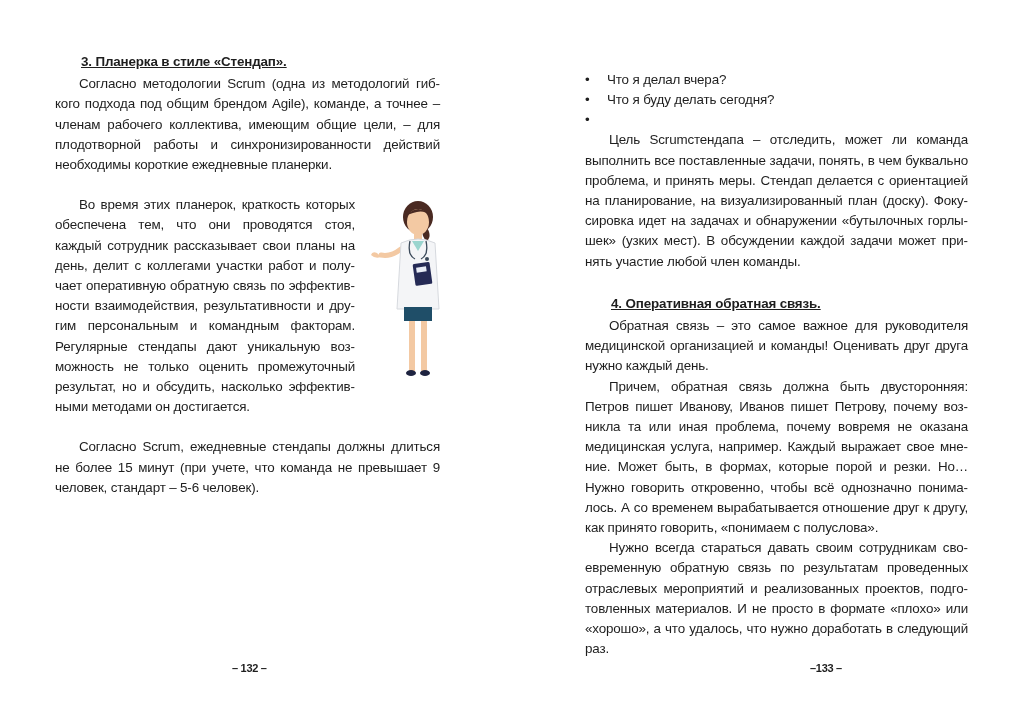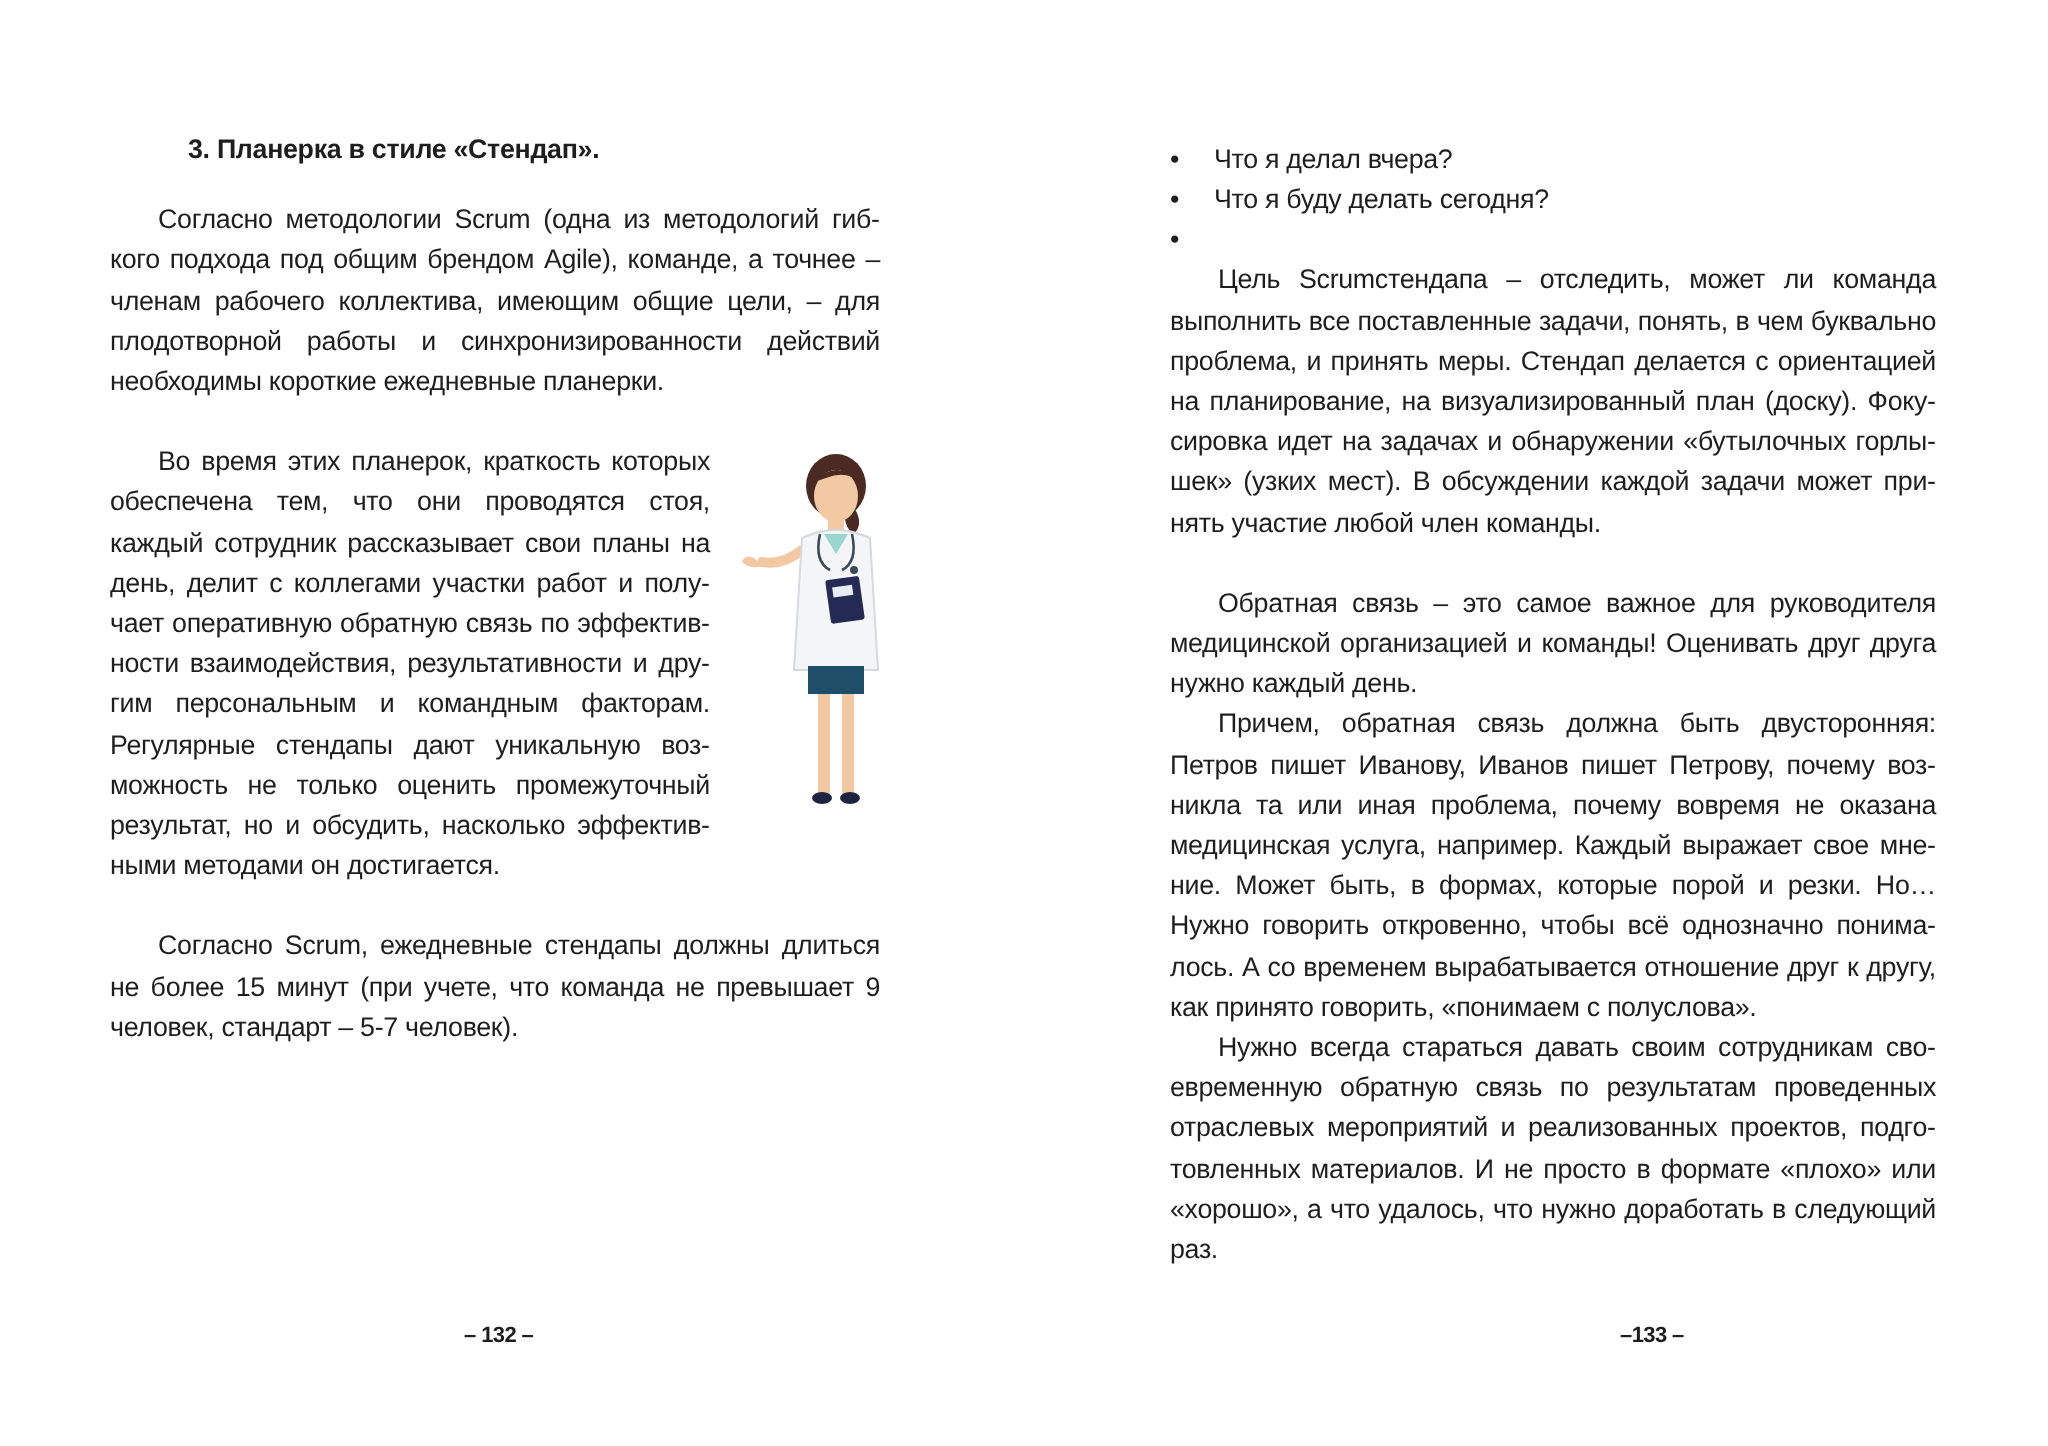--- a/index.html
+++ b/index.html
@@ -7,21 +7,21 @@
     width: 1024px; height: 723px; background: #ffffff; position: relative; overflow: hidden;
     font-family: "Liberation Sans", sans-serif; color: #1e1e1e;
   }
   .page { position: absolute; top: 0; height: 723px; }
   .page-left { left: 0; width: 512px; }
   .page-right { left: 512px; width: 512px; }
   .col { position: absolute; font-size: 13.4px; line-height: 20.2px; letter-spacing: -0.15px; }
   .col-left { left: 55px; top: 50px; width: 385px; }
   .col-right { left: 73px; top: 70px; width: 383px; }
   p { margin: 0; text-align: justify; text-indent: 24px; hyphens: manual; }
-  .heading { font-weight: bold; text-indent: 24px; margin: 15px; }
+  .heading { font-weight: bold; text-indent: 24px; margin: 2px; text-decoration: underline; }
   .gap { height: 20px; }
   .float-wrap { position: relative; }
   .narrow { width: 300px; }
   .figure { position: absolute; left: 308px; top: -6px; width: 100px; height: 200px; }
   ul { list-style: none; margin: 0; padding: 0; }
   ul li { position: relative; padding-left: 22px; }
   ul li .bullet { position: absolute; left: 0; top: 0; }
   .page-num { position: absolute; top: 662px; font-size: 11px; letter-spacing: -0.3px; font-weight: bold; }
   .page-left .page-num { left: 232px; }
   .page-right .page-num { left: 250px; margin-left: 48px; }
@@ -64,34 +64,35 @@
 
           <rect x="46" y="132" width="6" height="50" fill="#f3c9a3"></rect>
           <rect x="58" y="132" width="6" height="50" fill="#f3c9a3"></rect>
 
           <ellipse cx="48" cy="184" rx="5" ry="3" fill="#1e2340"></ellipse>
           <ellipse cx="62" cy="184" rx="5" ry="3" fill="#1e2340"></ellipse>
         </svg>
       </div>
     </div>
     <div class="gap"></div>
-    <p>Согласно Scrum, ежедневные стендапы должны длиться не более 15 минут (при учете, что команда не превышает 9 человек, стандарт – 5-7 человек).</p>
+    <p>Согласно Scrum, ежедневные стендапы должны длиться не более 15 минут (при учете, что команда не превышает 9 человек, стандарт – 5-6 человек).</p>
     <div class="gap"></div>
   </div>
   <div class="page-num">– 132 –</div>
 </div>
 
 <div class="page page-right">
   <div class="col col-right">
     <ul>
       <li><span class="bullet">•</span><span>Что я делал вчера?</span></li>
       <li><span class="bullet">•</span><span>Что я буду делать сегодня?</span></li>
       <li><span class="bullet">•</span></li>
     </ul>
     <div class="gap"></div>
     <p>Цель Scrumстендапа – отследить, может ли команда выполнить все поставленные задачи, понять, в чем буквально проблема, и принять меры. Стендап делается с ориентацией на планирование, на визуализированный план (доску). Фоку­сировка идет на задачах и обнаружении «бутылочных горлы­шек» (узких мест). В обсуждении каждой задачи может при­нять участие любой член команды.</p>
     <div class="gap"></div>
+    <div class="heading">4. Оперативная обратная связь.</div>
     <p>Обратная связь – это самое важное для руководителя медицинской организацией и команды! Оценивать друг друга нужно каждый день.</p>
     <p>Причем, обратная связь должна быть двусторонняя: Петров пишет Иванову, Иванов пишет Петрову, почему воз­никла та или иная проблема, почему вовремя не оказана медицинская услуга, например. Каждый выражает свое мне­ние. Может быть, в формах, которые порой и резки. Но… Нужно говорить откровенно, чтобы всё однозначно понима­лось. А со временем вырабатывается отношение друг к другу, как принято говорить, «понимаем с полуслова».</p>
     <p>Нужно всегда стараться давать своим сотрудникам сво­евременную обратную связь по результатам проведенных отраслевых мероприятий и реализованных проектов, подго­товленных материалов. И не просто в формате «плохо» или «хорошо», а что удалось, что нужно доработать в следующий раз.</p>
   </div>
   <div class="page-num">–133 –</div>
 </div>
 
 </body></html>

